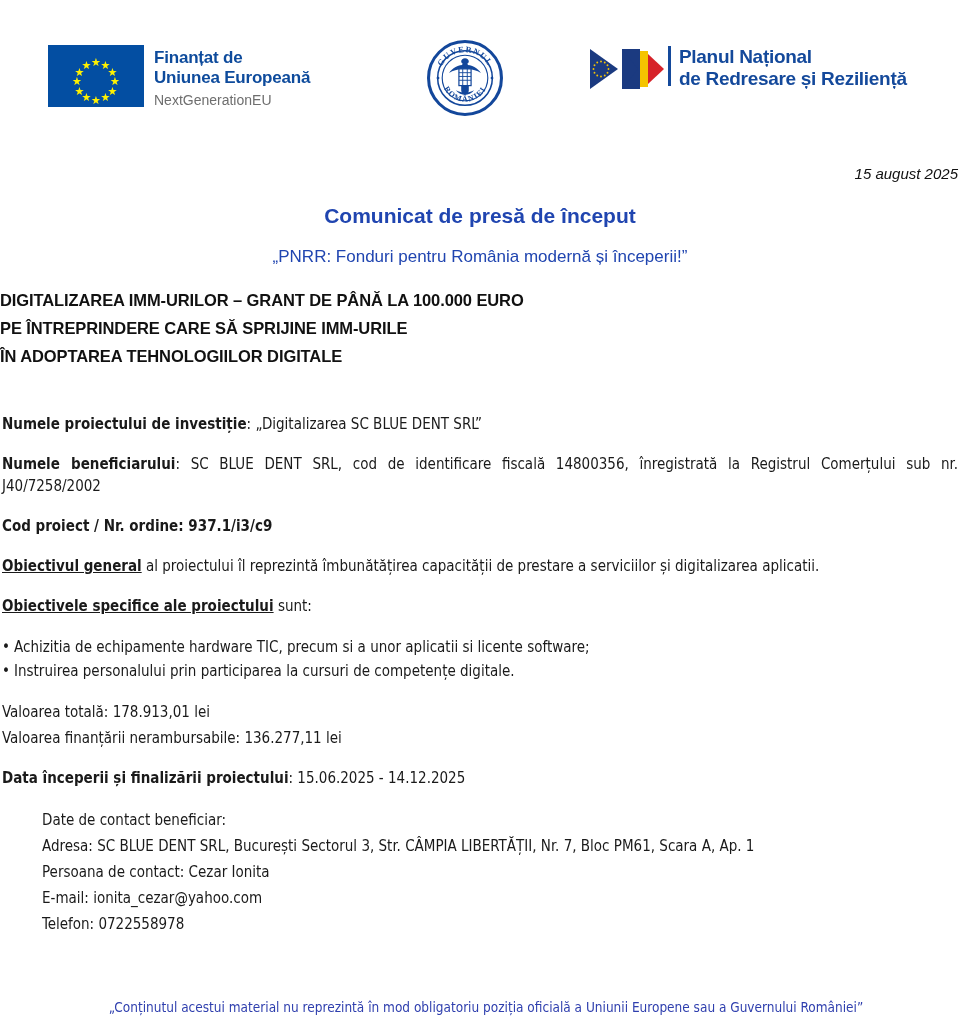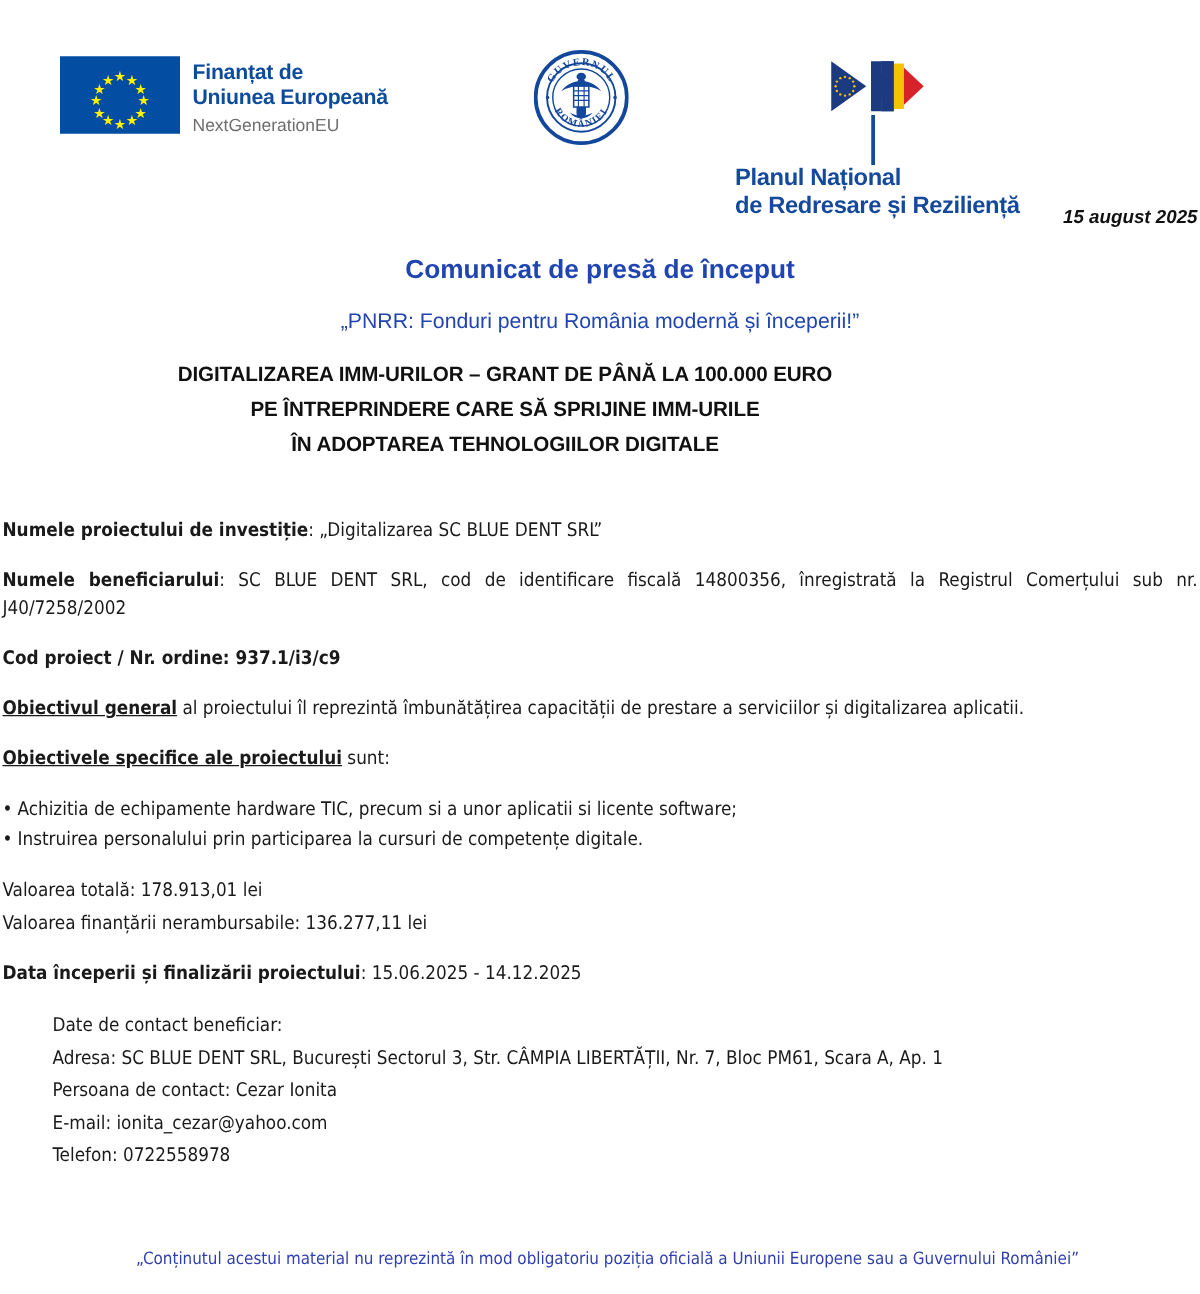--- a/index.html
+++ b/index.html
@@ -51,36 +51,36 @@
     color: #6E6E6E;
     font-size: 14px;
     line-height: 20px;
     margin-top: 2px;
   }
 
   
   .ro-seal { position: absolute; left: 427px; top: 2px; width: 76px; height: 76px; }
 
   
-  .pnrr-logo { position: absolute; left: 588px; top: 8px; display: flex; align-items: center; flex-direction: column; }
+  .pnrr-logo { position: absolute; left: 588px; top: 8px; display: flex; align-items: flex-start; }
   .pnrr-mark { width: 78px; height: 46px; flex: none; }
   .pnrr-divider { width: 3px; height: 40px; background: #14499B; margin: 0 8px 0 2px; flex: none; }
   .pnrr-text .p1, .pnrr-text .p2 {
     color: #14499B;
     font-weight: bold;
     font-size: 19px;
     line-height: 22px;
     letter-spacing: -0.3px;
   }
 
   
   .doc-date {
     position: absolute;
     right: 2px; top: 165px;
-    font-weight: bold;
+    font-weight: normal;
     font-style: italic;
     font-size: 15px;
     color: #111;
   }
 
   
   .title-main {
     position: absolute;
     top: 204px; left: 0; width: 960px;
     text-align: center;
@@ -91,21 +91,20 @@
   .title-sub {
     position: absolute;
     top: 247px; left: 0; width: 960px;
     text-align: center;
     color: #2045B0;
     font-size: 17px;
   }
   .title-grant {
     position: absolute;
     top: 286px; left: 0; width: 808px;
-    text-align: center;
     color: #111;
     font-weight: bold;
     font-size: 16.5px;
     line-height: 28px;
     letter-spacing: -0.1px;
   }
 
   
   .body-wrap {
     position: absolute;

